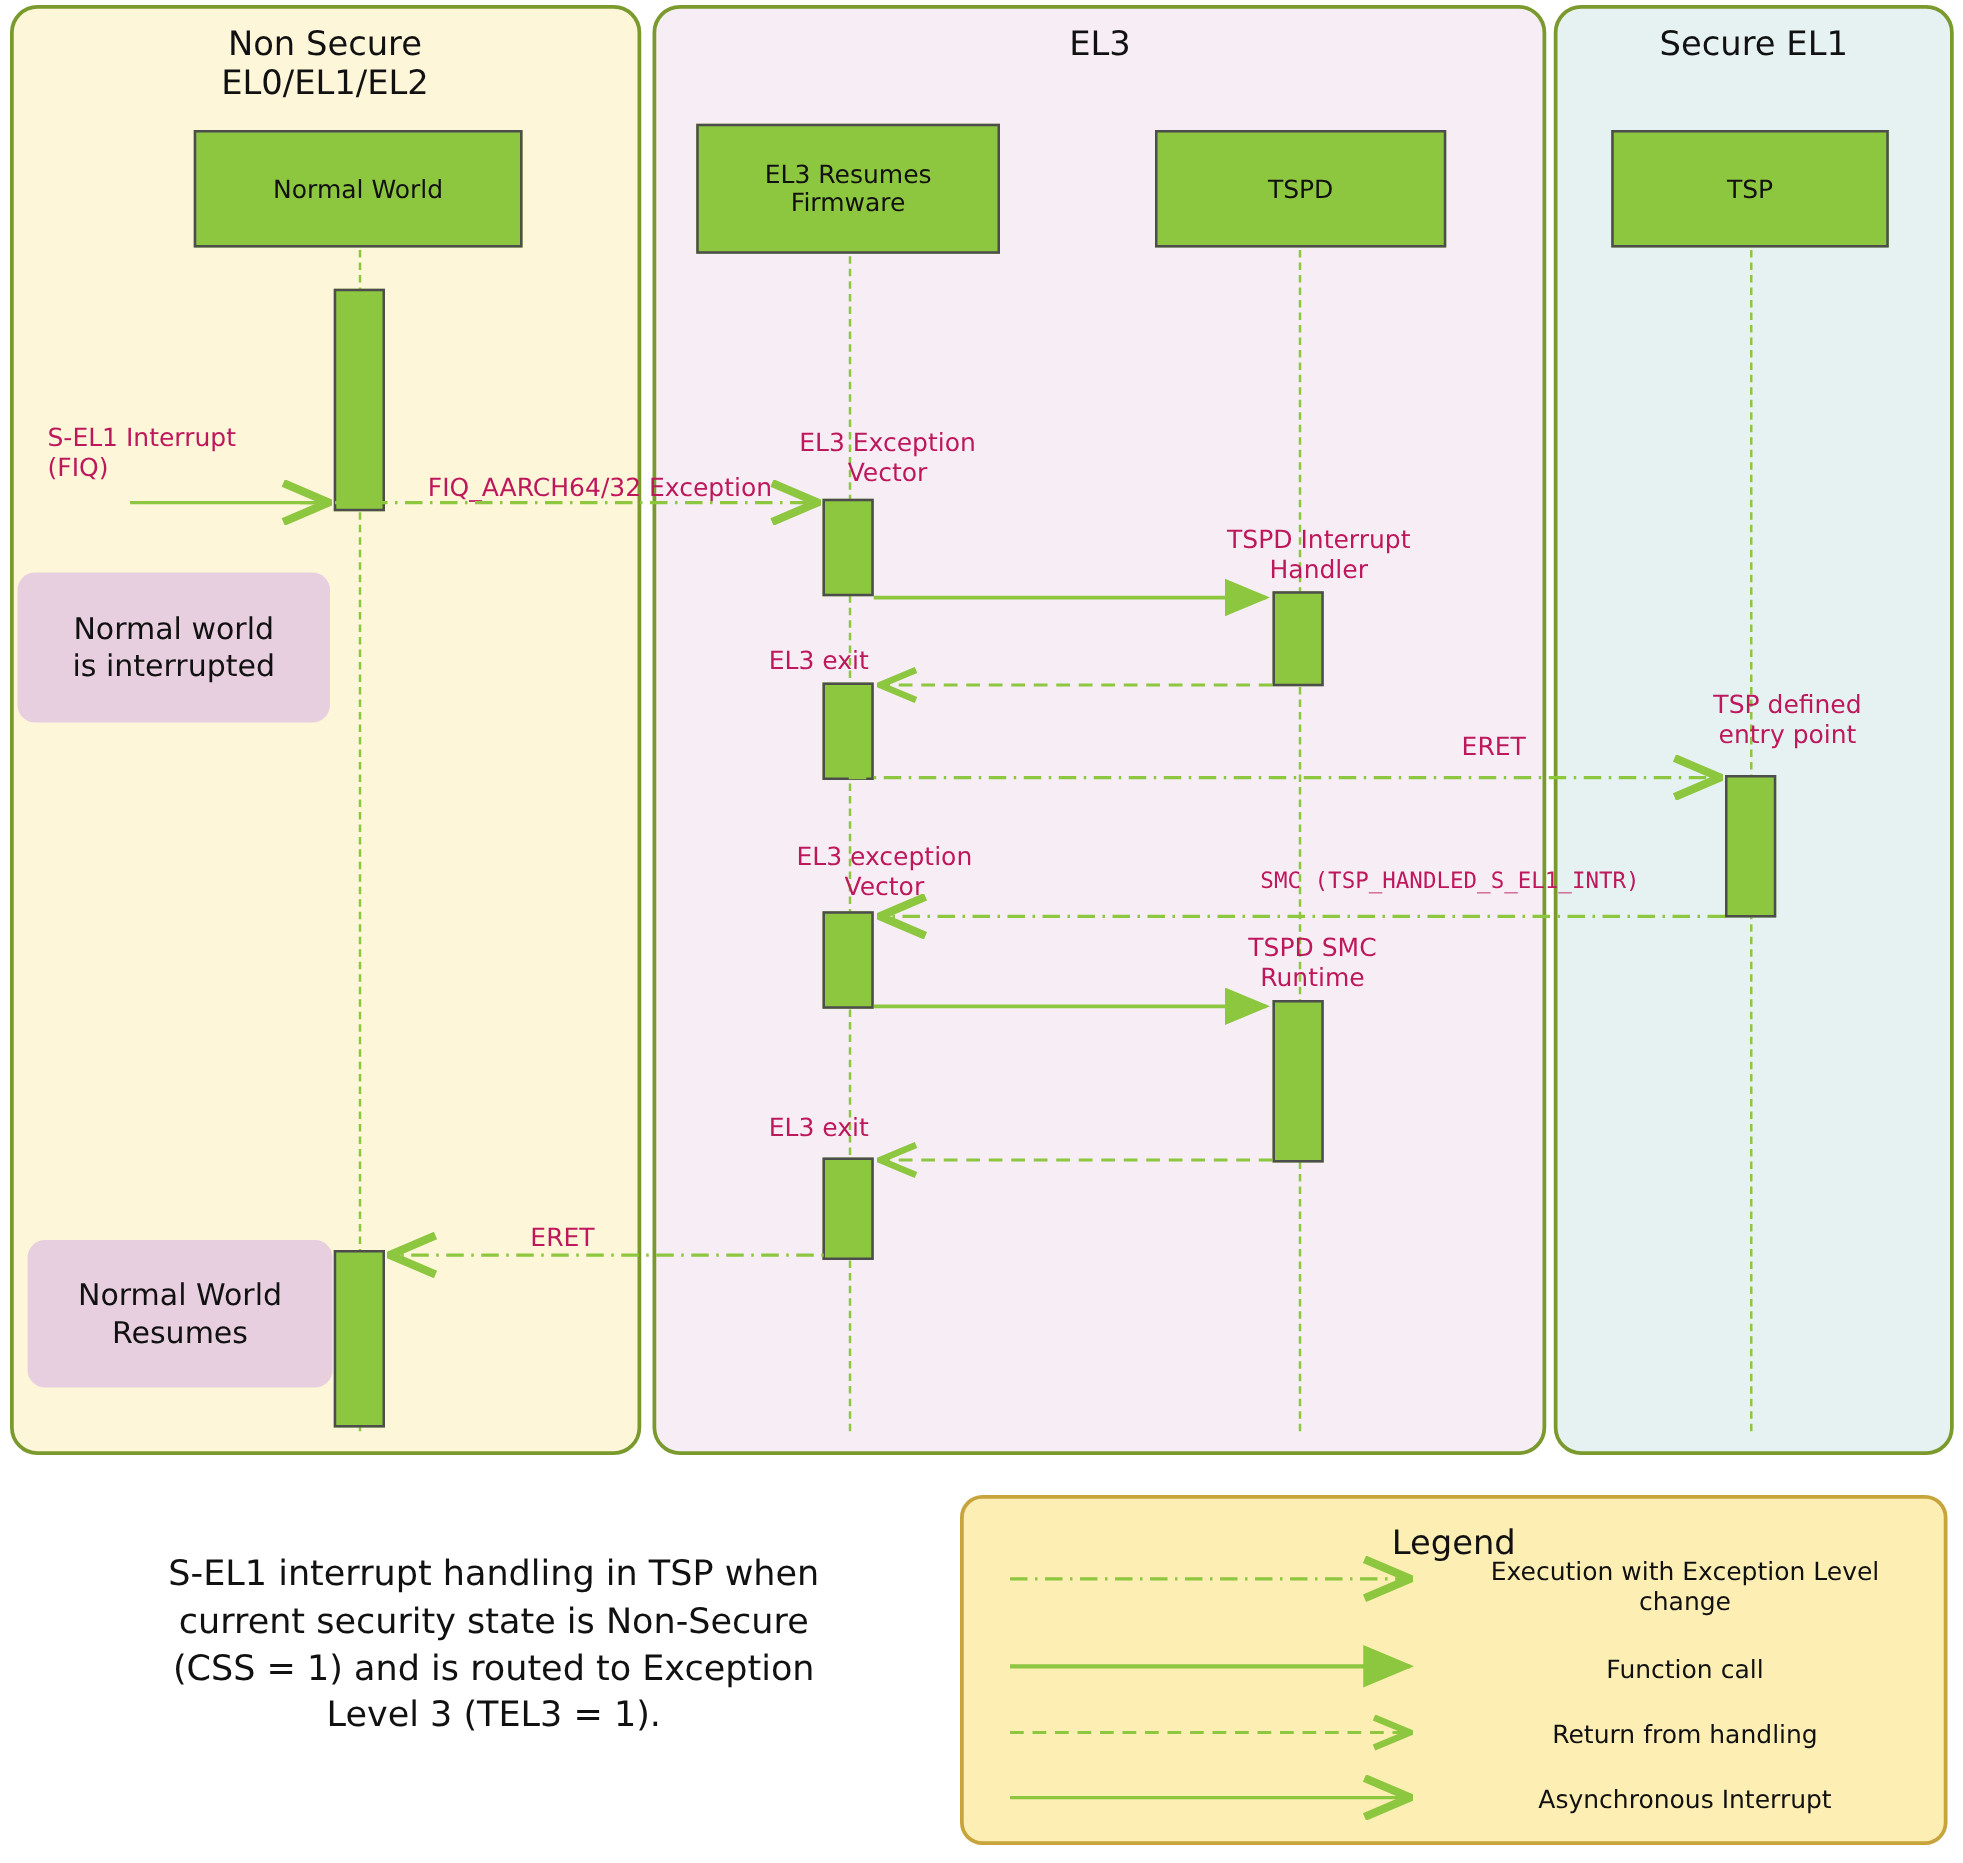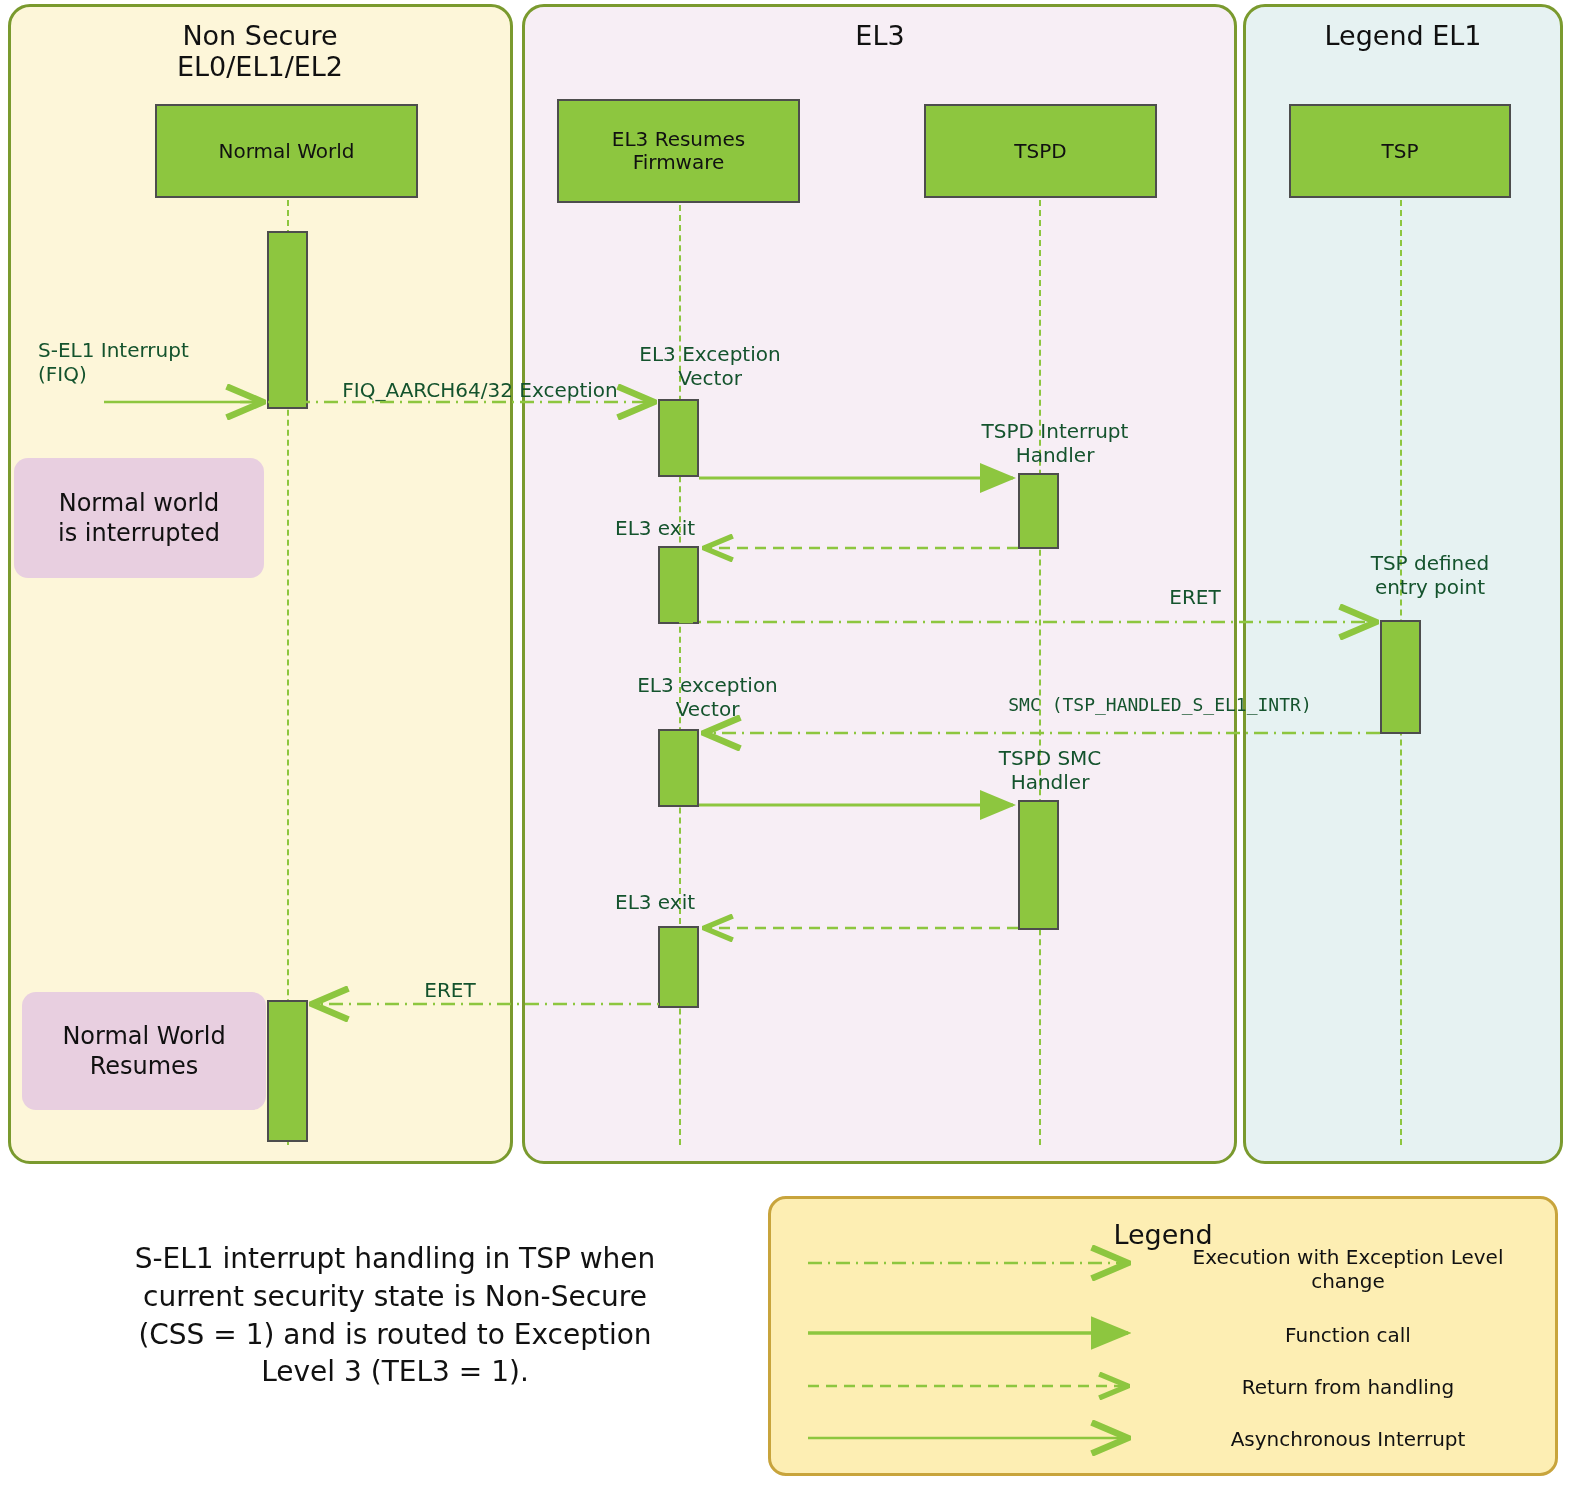--- a/index.html
+++ b/index.html
@@ -77,21 +77,21 @@
     text-align: center;
     font-size: 24px;
     color: #111;
     line-height: 1.25;
     white-space: pre-line;
   }
 
   .msg-label {
     position: absolute;
     font-size: 20px;
-    color: #14532d;
+    color: #be185d;
     line-height: 1.2;
     text-align: center;
     white-space: pre-line;
   }
   .msg-label.mono {
     font-family: "DejaVu Sans Mono", monospace;
     font-size: 18px;
   }
 
   .caption {
@@ -138,21 +138,21 @@
 
 <div id="canvas">
 
   <div class="zone zone-ns" style="left:8px; top:4px; width:505px; height:1160px;"></div>
   <div class="zone zone-el3" style="left:522px; top:4px; width:715px; height:1160px;"></div>
   <div class="zone zone-s1" style="left:1243px; top:4px; width:320px; height:1160px;"></div>
 
   <div class="zone-title" style="left:110px; top:20px; width:300px;">Non Secure
 EL0/EL1/EL2</div>
   <div class="zone-title" style="left:730px; top:20px; width:300px;">EL3</div>
-  <div class="zone-title" style="left:1253px; top:20px; width:300px;">Legend EL1</div>
+  <div class="zone-title" style="left:1253px; top:20px; width:300px;">Secure EL1</div>
 
   <div class="lifeline" style="left:287px; top:200px; height:945px;"></div>
   <div class="lifeline" style="left:679px; top:205px; height:940px;"></div>
   <div class="lifeline" style="left:1039px; top:200px; height:945px;"></div>
   <div class="lifeline" style="left:1400px; top:200px; height:945px;"></div>
 
   <div class="actor" style="left:155px; top:104px; width:263px; height:94px;">
     <span>Normal World</span>
   </div>
   <div class="actor" style="left:557px; top:99px; width:243px; height:104px;">
@@ -196,21 +196,21 @@
   <div class="msg-label" style="left:955px; top:419px; width:200px;">TSPD Interrupt
 Handler</div>
   <div class="msg-label" style="left:615px; top:516px; width:120px; text-align:left;">EL3 exit</div>
   <div class="msg-label" style="left:1140px; top:585px; width:110px;">ERET</div>
   <div class="msg-label" style="left:1330px; top:551px; width:200px;">TSP defined
 entry point</div>
   <div class="msg-label mono" style="left:950px; top:694px; width:420px;">SMC (TSP_HANDLED_S_EL1_INTR)</div>
   <div class="msg-label" style="left:610px; top:673px; width:195px;">EL3 exception
 Vector</div>
   <div class="msg-label" style="left:950px; top:746px; width:200px;">TSPD SMC
-Handler</div>
+Runtime</div>
   <div class="msg-label" style="left:615px; top:890px; width:120px; text-align:left;">EL3 exit</div>
   <div class="msg-label" style="left:390px; top:978px; width:120px;">ERET</div>
 
   <div class="caption" style="left:55px; top:1240px; width:680px;">S-EL1 interrupt handling in TSP when
 current security state is Non-Secure
 (CSS = 1) and is routed to Exception
 Level 3 (TEL3 = 1).</div>
 
   <div class="legend-box" style="left:768px; top:1196px; width:790px; height:280px;"></div>
   <div class="legend-title" style="left:768px; top:1203px; width:790px;">Legend</div>

